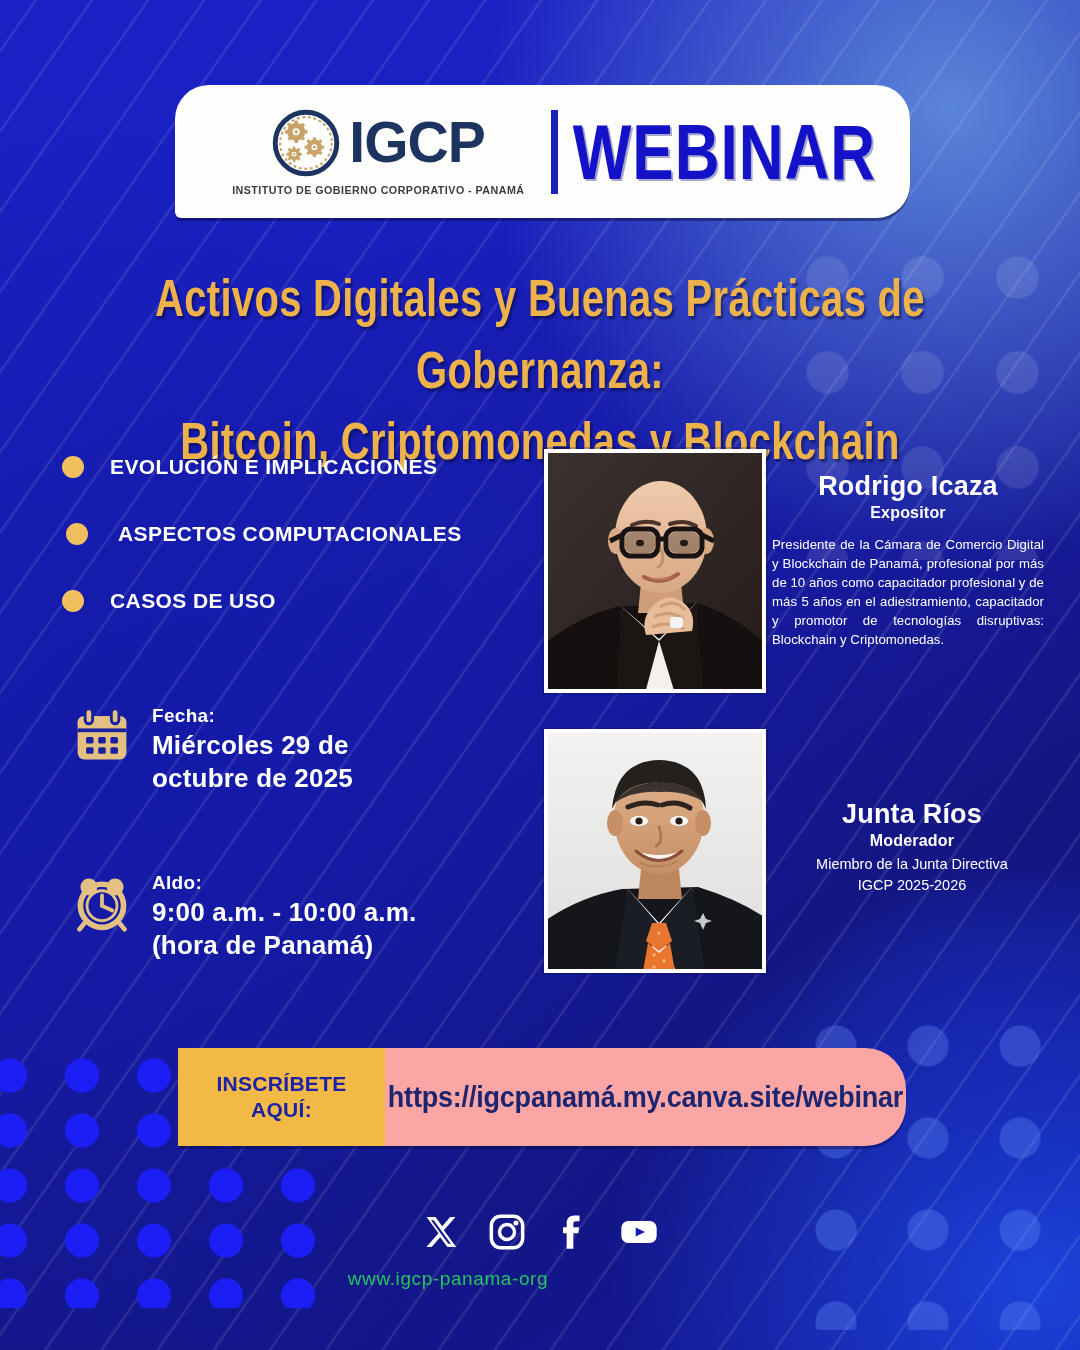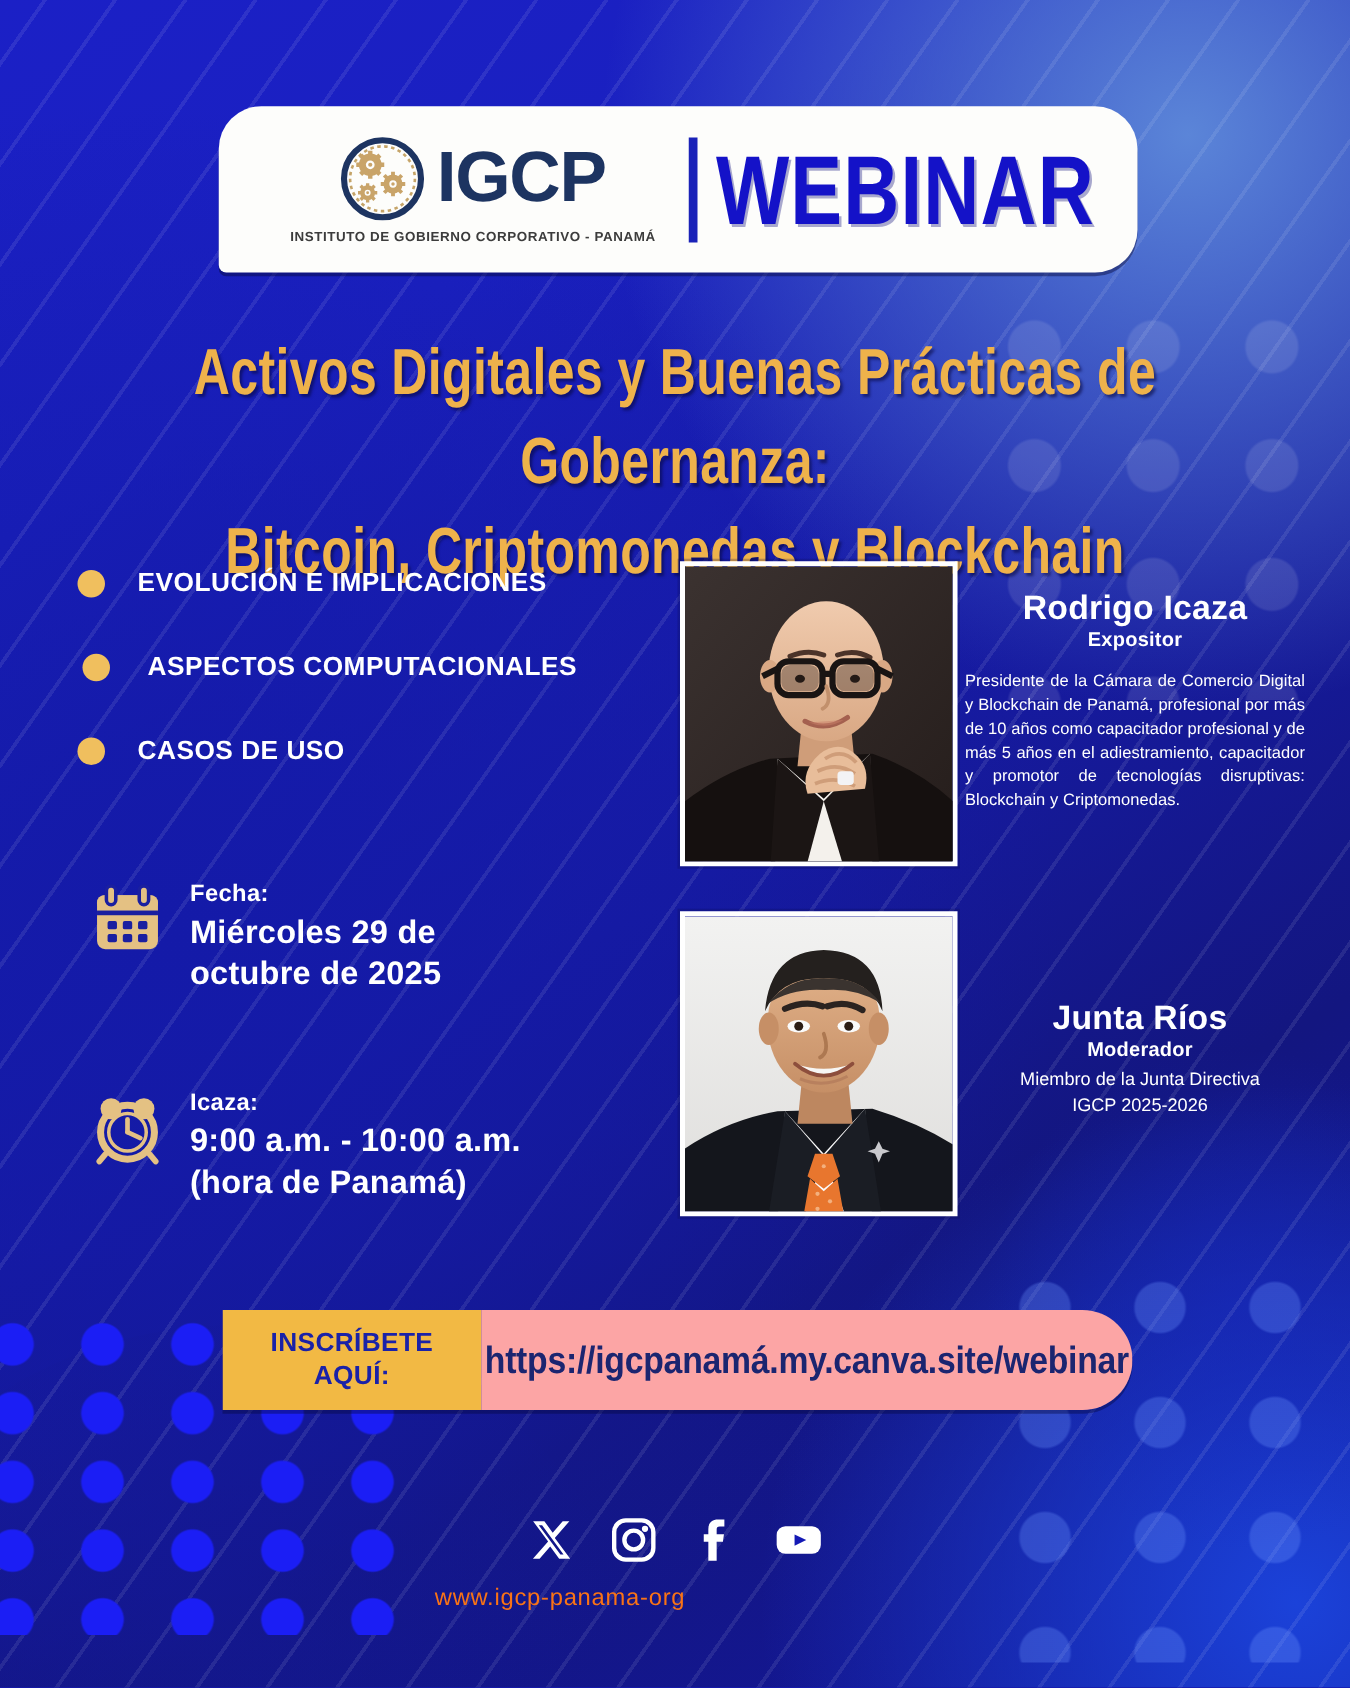--- a/index.html
+++ b/index.html
@@ -150,21 +150,21 @@
     letter-spacing:.2px;
   }
   .sp-bio{
     margin-top:13px; font-size:13.2px; line-height:1.44;
     text-align:justify; text-align-last:left; letter-spacing:.05px;
   }
   .sp-bio2{ margin-top:5px; font-size:14.5px; line-height:1.35; }
 
   
   .reg{
-    position:absolute; left:178px; top:1048px; width:728px; height:80px;
+    position:absolute; left:178px; top:1048px; width:728px; height:98px;
     display:flex; border-radius:0 41px 41px 0; overflow:hidden;
     box-shadow:0 3px 0 rgba(6,8,60,.4);
   }
   .reg-left{
     width:207px; background:#f2b944; color:#1a22a8;
     display:flex; flex-direction:column; align-items:center; justify-content:center;
     font-size:21px; font-weight:700; line-height:1.25; letter-spacing:.3px;
   }
   .reg-right{
     flex:1; background:#fca5a5; display:flex; align-items:center; justify-content:center;
@@ -176,21 +176,21 @@
   }
 
   
   .socials{
     position:absolute; left:0; top:1212px; width:1080px;
     display:flex; align-items:center; justify-content:center; gap:26px;
   }
   .soc{ width:40px; height:40px; display:block; }
   .website{
     position:absolute; left:0; top:1268px; width:896px; text-align:center;
-    color:#f97316; font-size:19px; letter-spacing:.6px;
+    color:#22c55e; font-size:19px; letter-spacing:.6px;
   }
 </style>
 </head>
 <body>
 
 <div class="bg">
   <div class="bg-base"></div>
   <div class="bg-blob-bl"></div>
   <div class="bg-blob-br"></div>
   <div class="bg-stripes"></div>
@@ -304,21 +304,21 @@
     <g stroke="#e4c183" stroke-width="4" stroke-linecap="round">
       <line x1="32" y1="36" x2="32" y2="25"></line>
       <line x1="32" y1="36" x2="43" y2="41"></line>
     </g>
     <g stroke="#e4c183" stroke-width="5" stroke-linecap="round">
       <line x1="13" y1="55" x2="8" y2="61"></line>
       <line x1="51" y1="55" x2="56" y2="61"></line>
     </g>
   </svg>
   <div class="ib-text">
-    <div class="ib-label">Icaza:</div>
+    <div class="ib-label">Aldo:</div>
     <div class="ib-value">
       <div>9:00 a.m. - 10:00 a.m.</div>
       <div>(hora de Panamá)</div>
     </div>
   </div>
 </div>
 
 <div class="photo photo-1">
   <svg viewBox="0 0 222 244" width="222" height="244">
     <defs>

